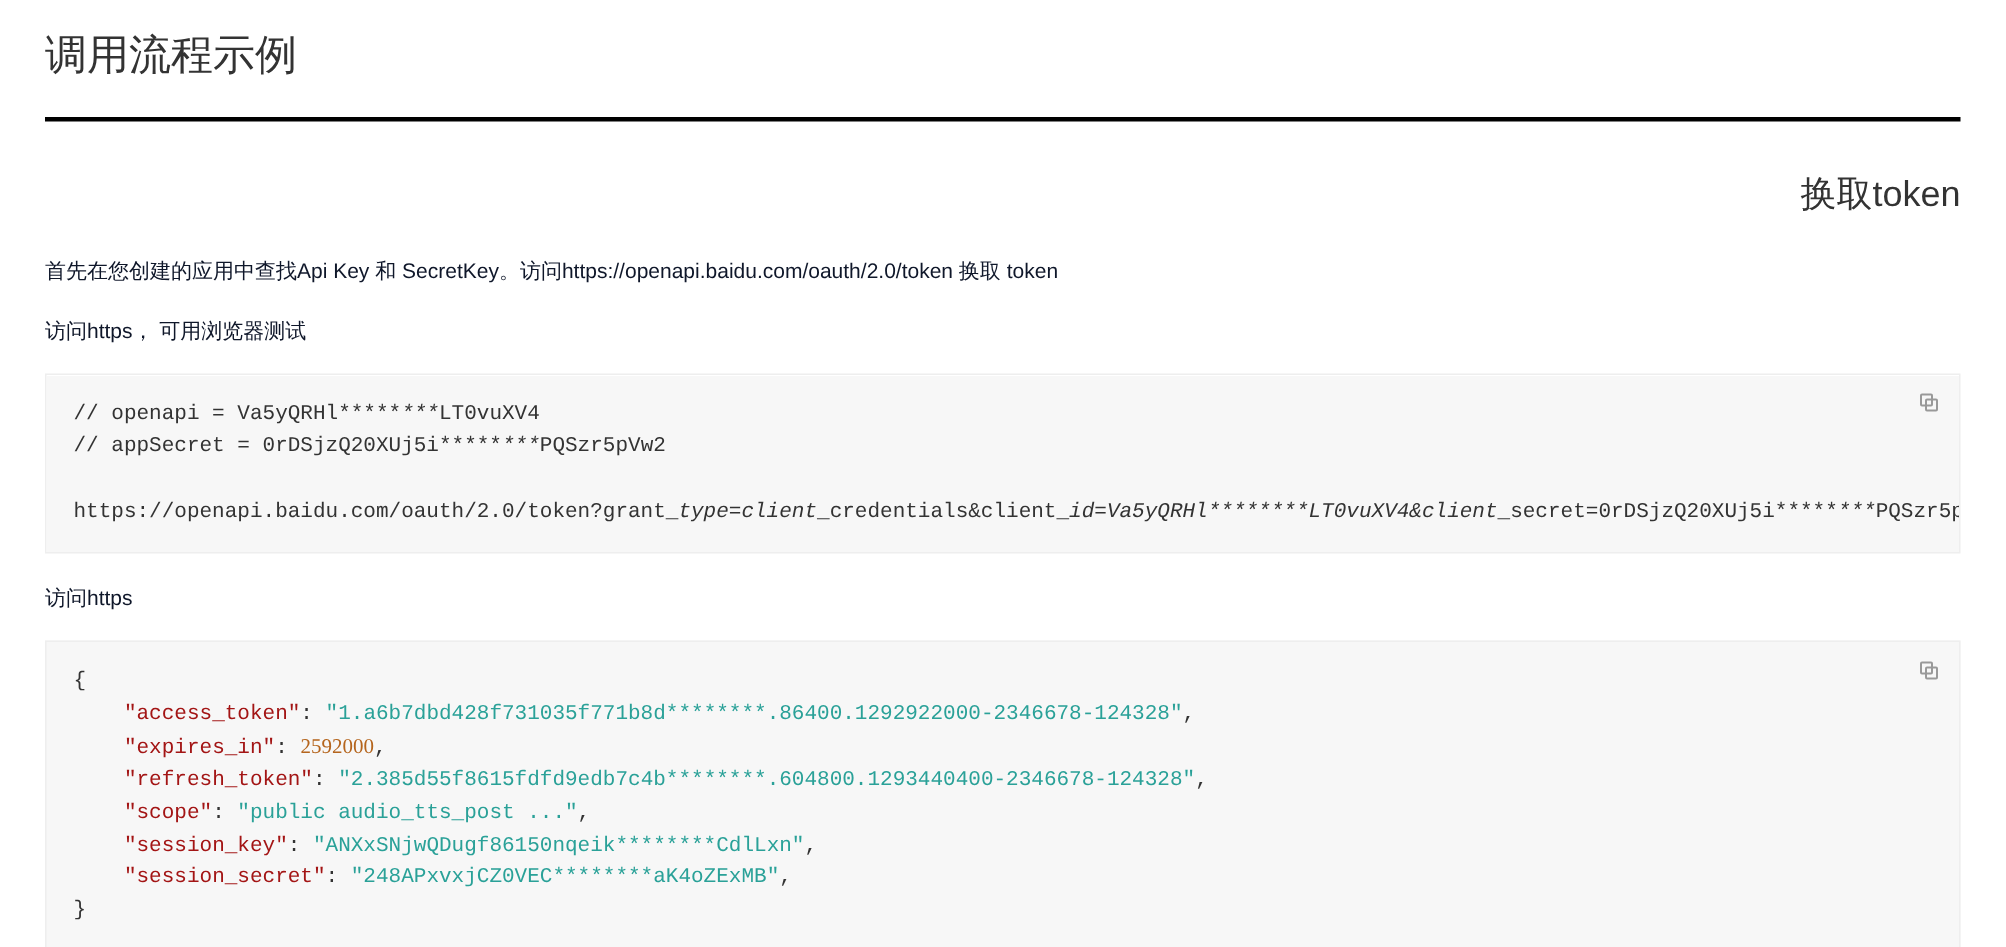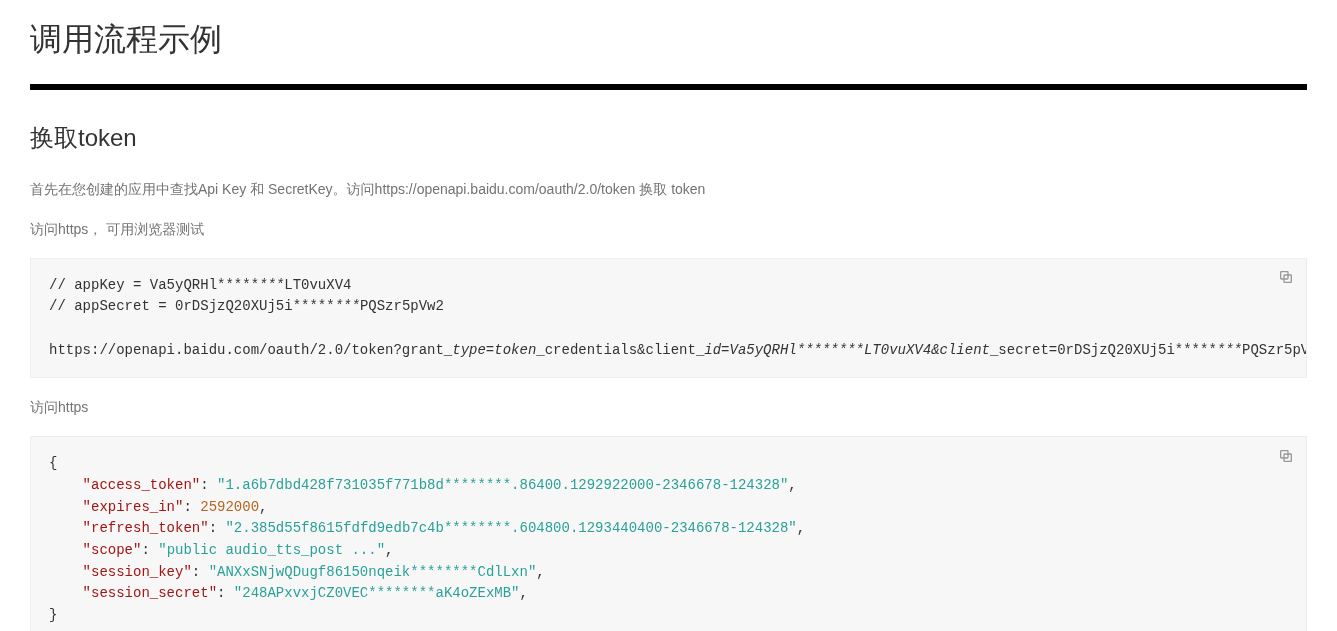--- a/index.html
+++ b/index.html
@@ -5,34 +5,35 @@
   * { box-sizing: border-box; }
   body {
     margin: 0;
     padding: 0 30px;
     font-family: -apple-system, BlinkMacSystemFont, "Segoe UI", "PingFang SC", "Microsoft YaHei", sans-serif;
     color: #333;
     font-size: 14px;
     background: #fff;
   }
   h1.h1 {
-    font-size: 32px;
+    font-size: 28px;
     font-weight: 500;
     margin: 18px 0 22px 0;
     padding-bottom: 22px;
-    border-bottom: 6px solid #000000;
+    border-bottom: 3px solid #000000;
   }
   h2.h2 {
     font-size: 24px;
     font-weight: 500;
     margin: 32px 0 24px 0;
+    text-align: right;
   }
   p.para {
     font-size: 14px;
-    color: #737373;
+    color: #0f172a;
     margin: 16px 0;
     line-height: 1.7;
   }
   .code-block {
     position: relative;
     background: #f7f7f7;
     border: 1px solid #eee;
     padding: 16px 18px;
     margin: 12px 0 18px 0;
     overflow-x: auto;
@@ -54,21 +55,21 @@
     cursor: pointer;
     display: flex;
     align-items: center;
     justify-content: center;
   }
   .copy-btn svg { width: 16px; height: 16px; }
 
   
   .tok-key   { color: #a31515; }  
   .tok-str   { color: #2aa198; }  
-  .tok-num   { color: #b5651d; }
+  .tok-num   { color: #b5651d; font-family: Liberation Serif, serif; }
   .tok-punct { color: #333; }
   .tok-ital  { font-style: italic; }
 </style>
 </head>
 <body>
 
 <h1 class="h1">调用流程示例</h1>
 
 <h2 class="h2">换取token</h2>
 
@@ -78,24 +79,24 @@
 
 <div class="code-block">
   <div class="copy-btn">
     <span>
       <svg viewBox="0 0 24 24" fill="none" stroke="#999" stroke-width="2">
         <rect x="9" y="9" width="11" height="11" rx="1"></rect>
         <rect x="4" y="4" width="11" height="11" rx="1"></rect>
       </svg>
     </span>
   </div>
-  <pre><span>// appKey = Va5yQRHl*****</span><span class="tok-ital">***</span><span>LT0vuXV4</span>
+  <pre><span>// openapi = Va5yQRHl*****</span><span class="tok-ital">***</span><span>LT0vuXV4</span>
 <span>// appSecret = 0rDSjzQ20XUj5i*****</span><span class="tok-ital">***</span><span>PQSzr5pVw2</span>
 
-<span>https://openapi.baidu.com/oauth/2.0/token?grant_</span><span class="tok-ital">type=token</span><span>_credentials&amp;client_</span><span class="tok-ital">id=Va5yQRHl********LT0vuXV4&amp;client</span><span>_secret=0rDSjzQ20XUj5i*****</span><span class="tok-ital">***</span><span>PQSzr5pVw2</span></pre>
+<span>https://openapi.baidu.com/oauth/2.0/token?grant_</span><span class="tok-ital">type=client</span><span>_credentials&amp;client_</span><span class="tok-ital">id=Va5yQRHl********LT0vuXV4&amp;client</span><span>_secret=0rDSjzQ20XUj5i*****</span><span class="tok-ital">***</span><span>PQSzr5pVw2</span></pre>
 </div>
 
 <p class="para">访问https</p>
 
 <div class="code-block">
   <div class="copy-btn">
     <span>
       <svg viewBox="0 0 24 24" fill="none" stroke="#999" stroke-width="2">
         <rect x="9" y="9" width="11" height="11" rx="1"></rect>
         <rect x="4" y="4" width="11" height="11" rx="1"></rect>

